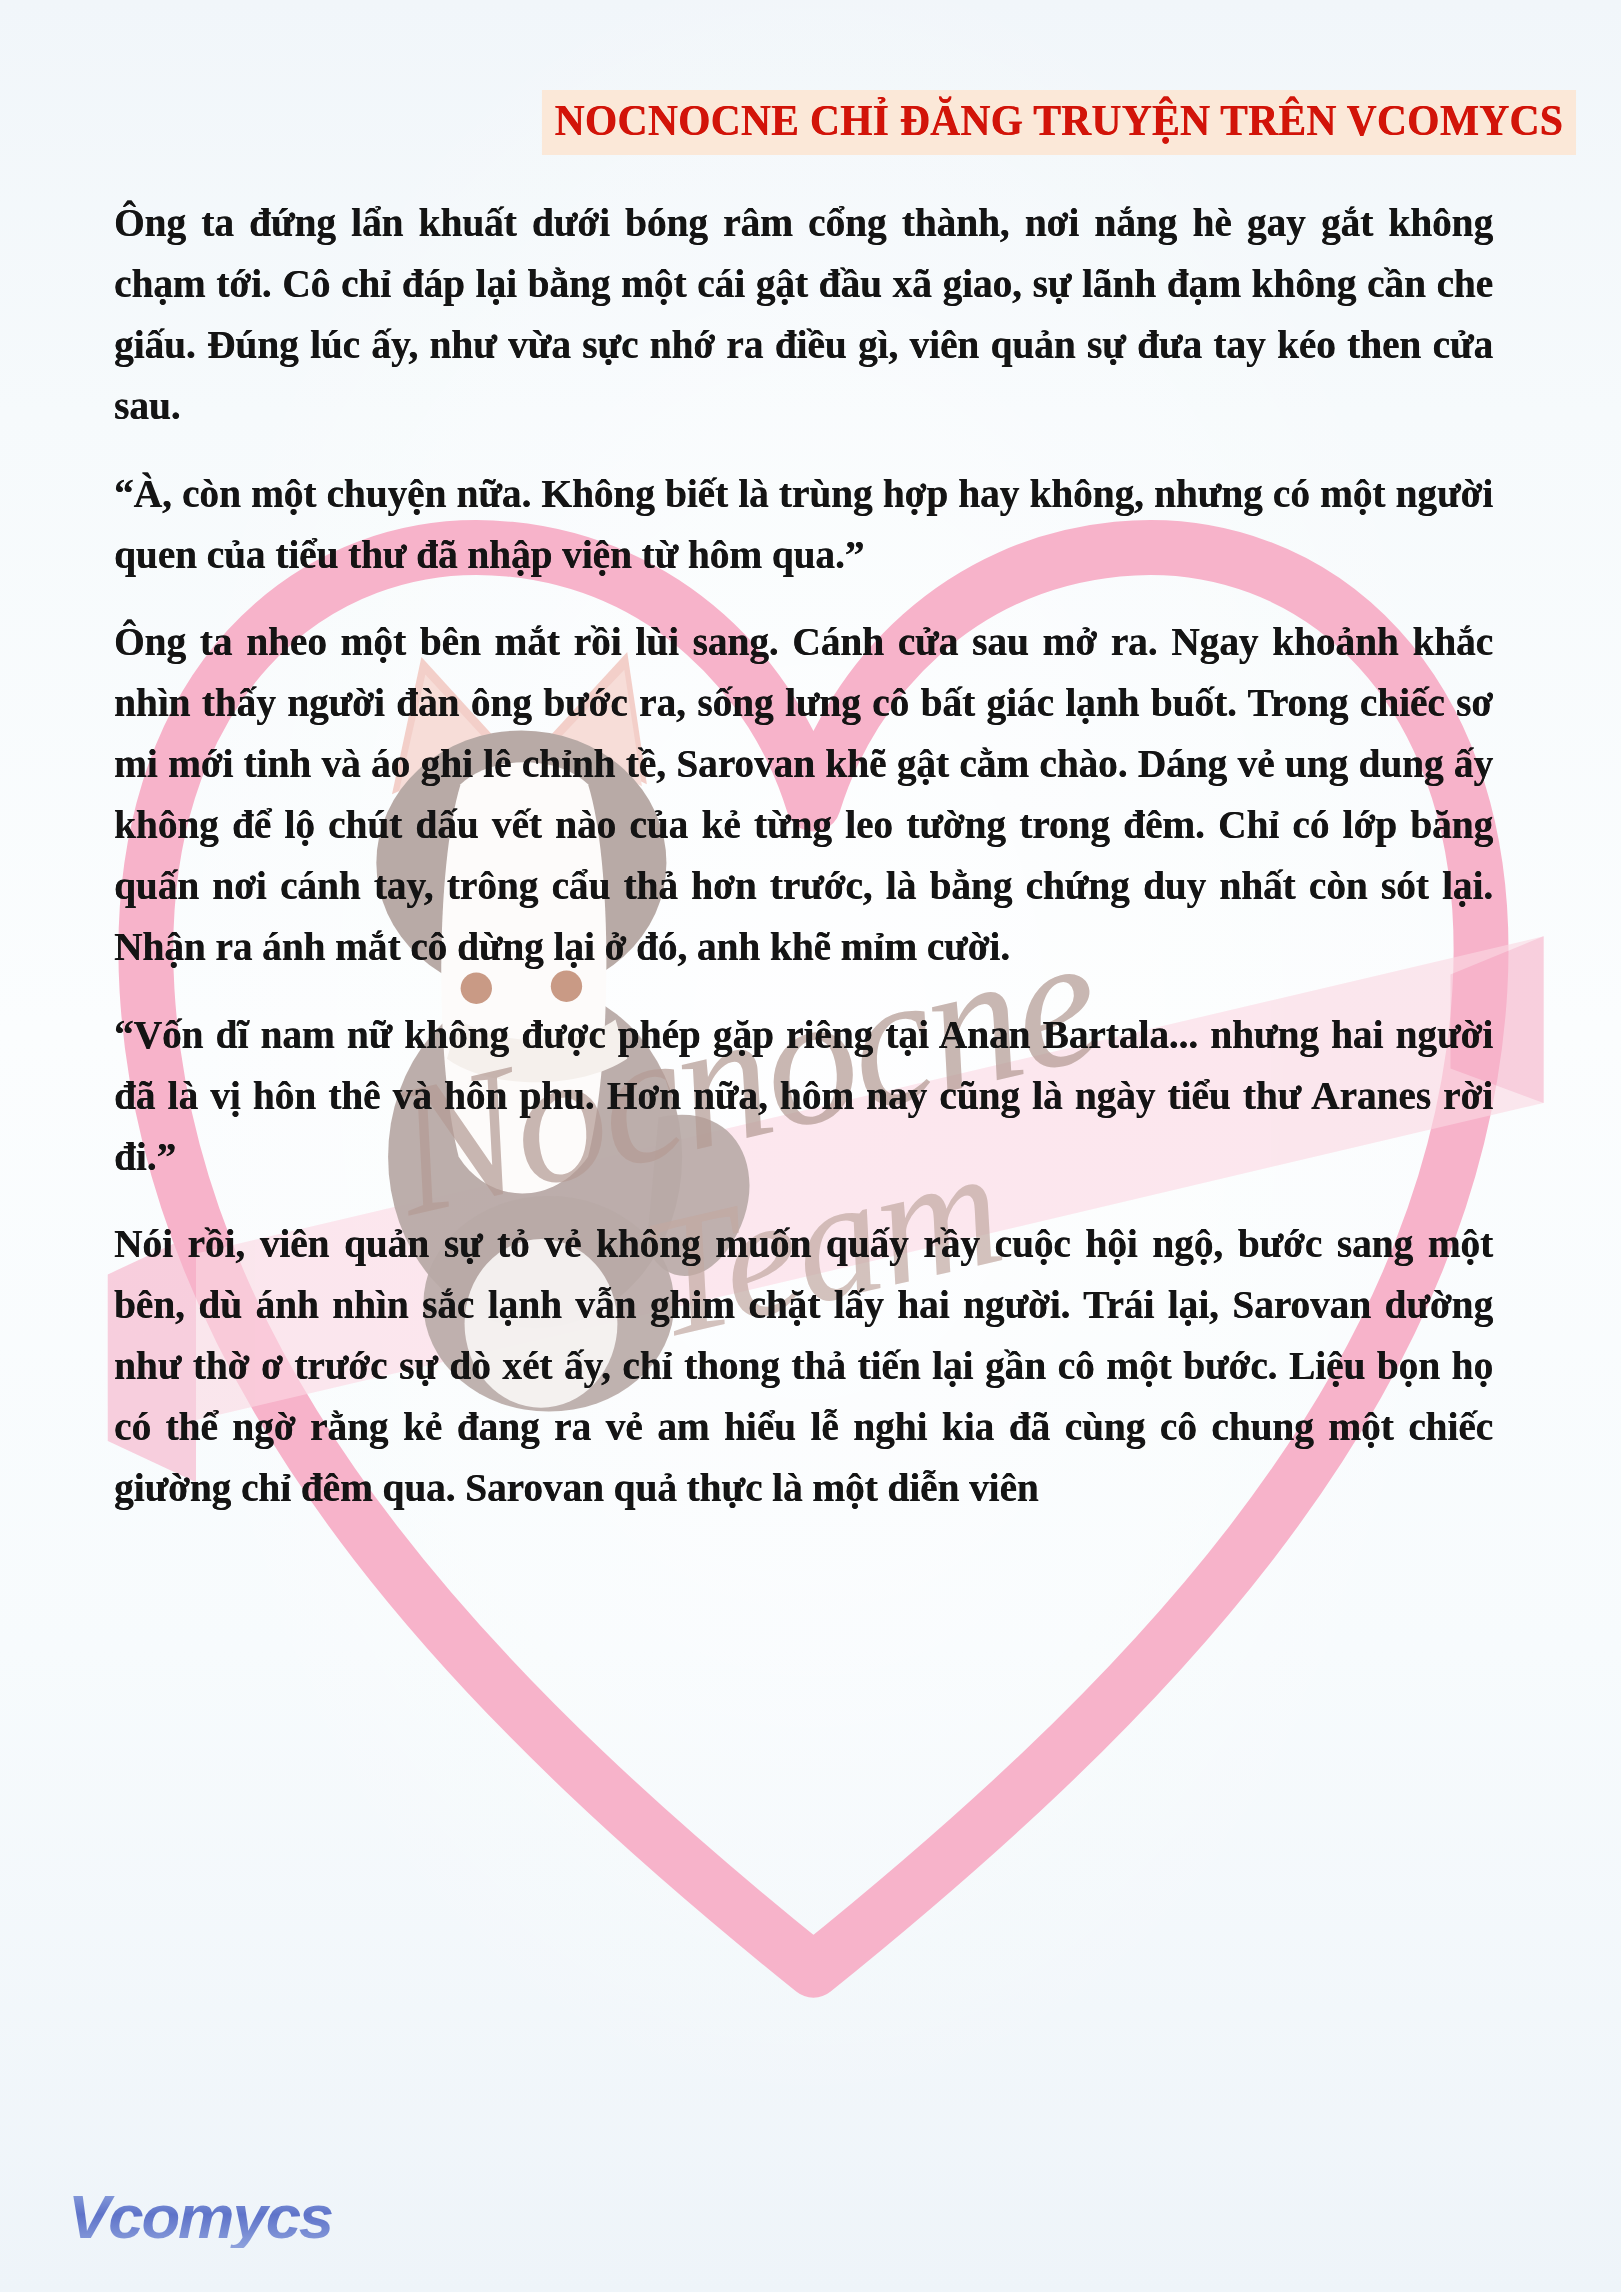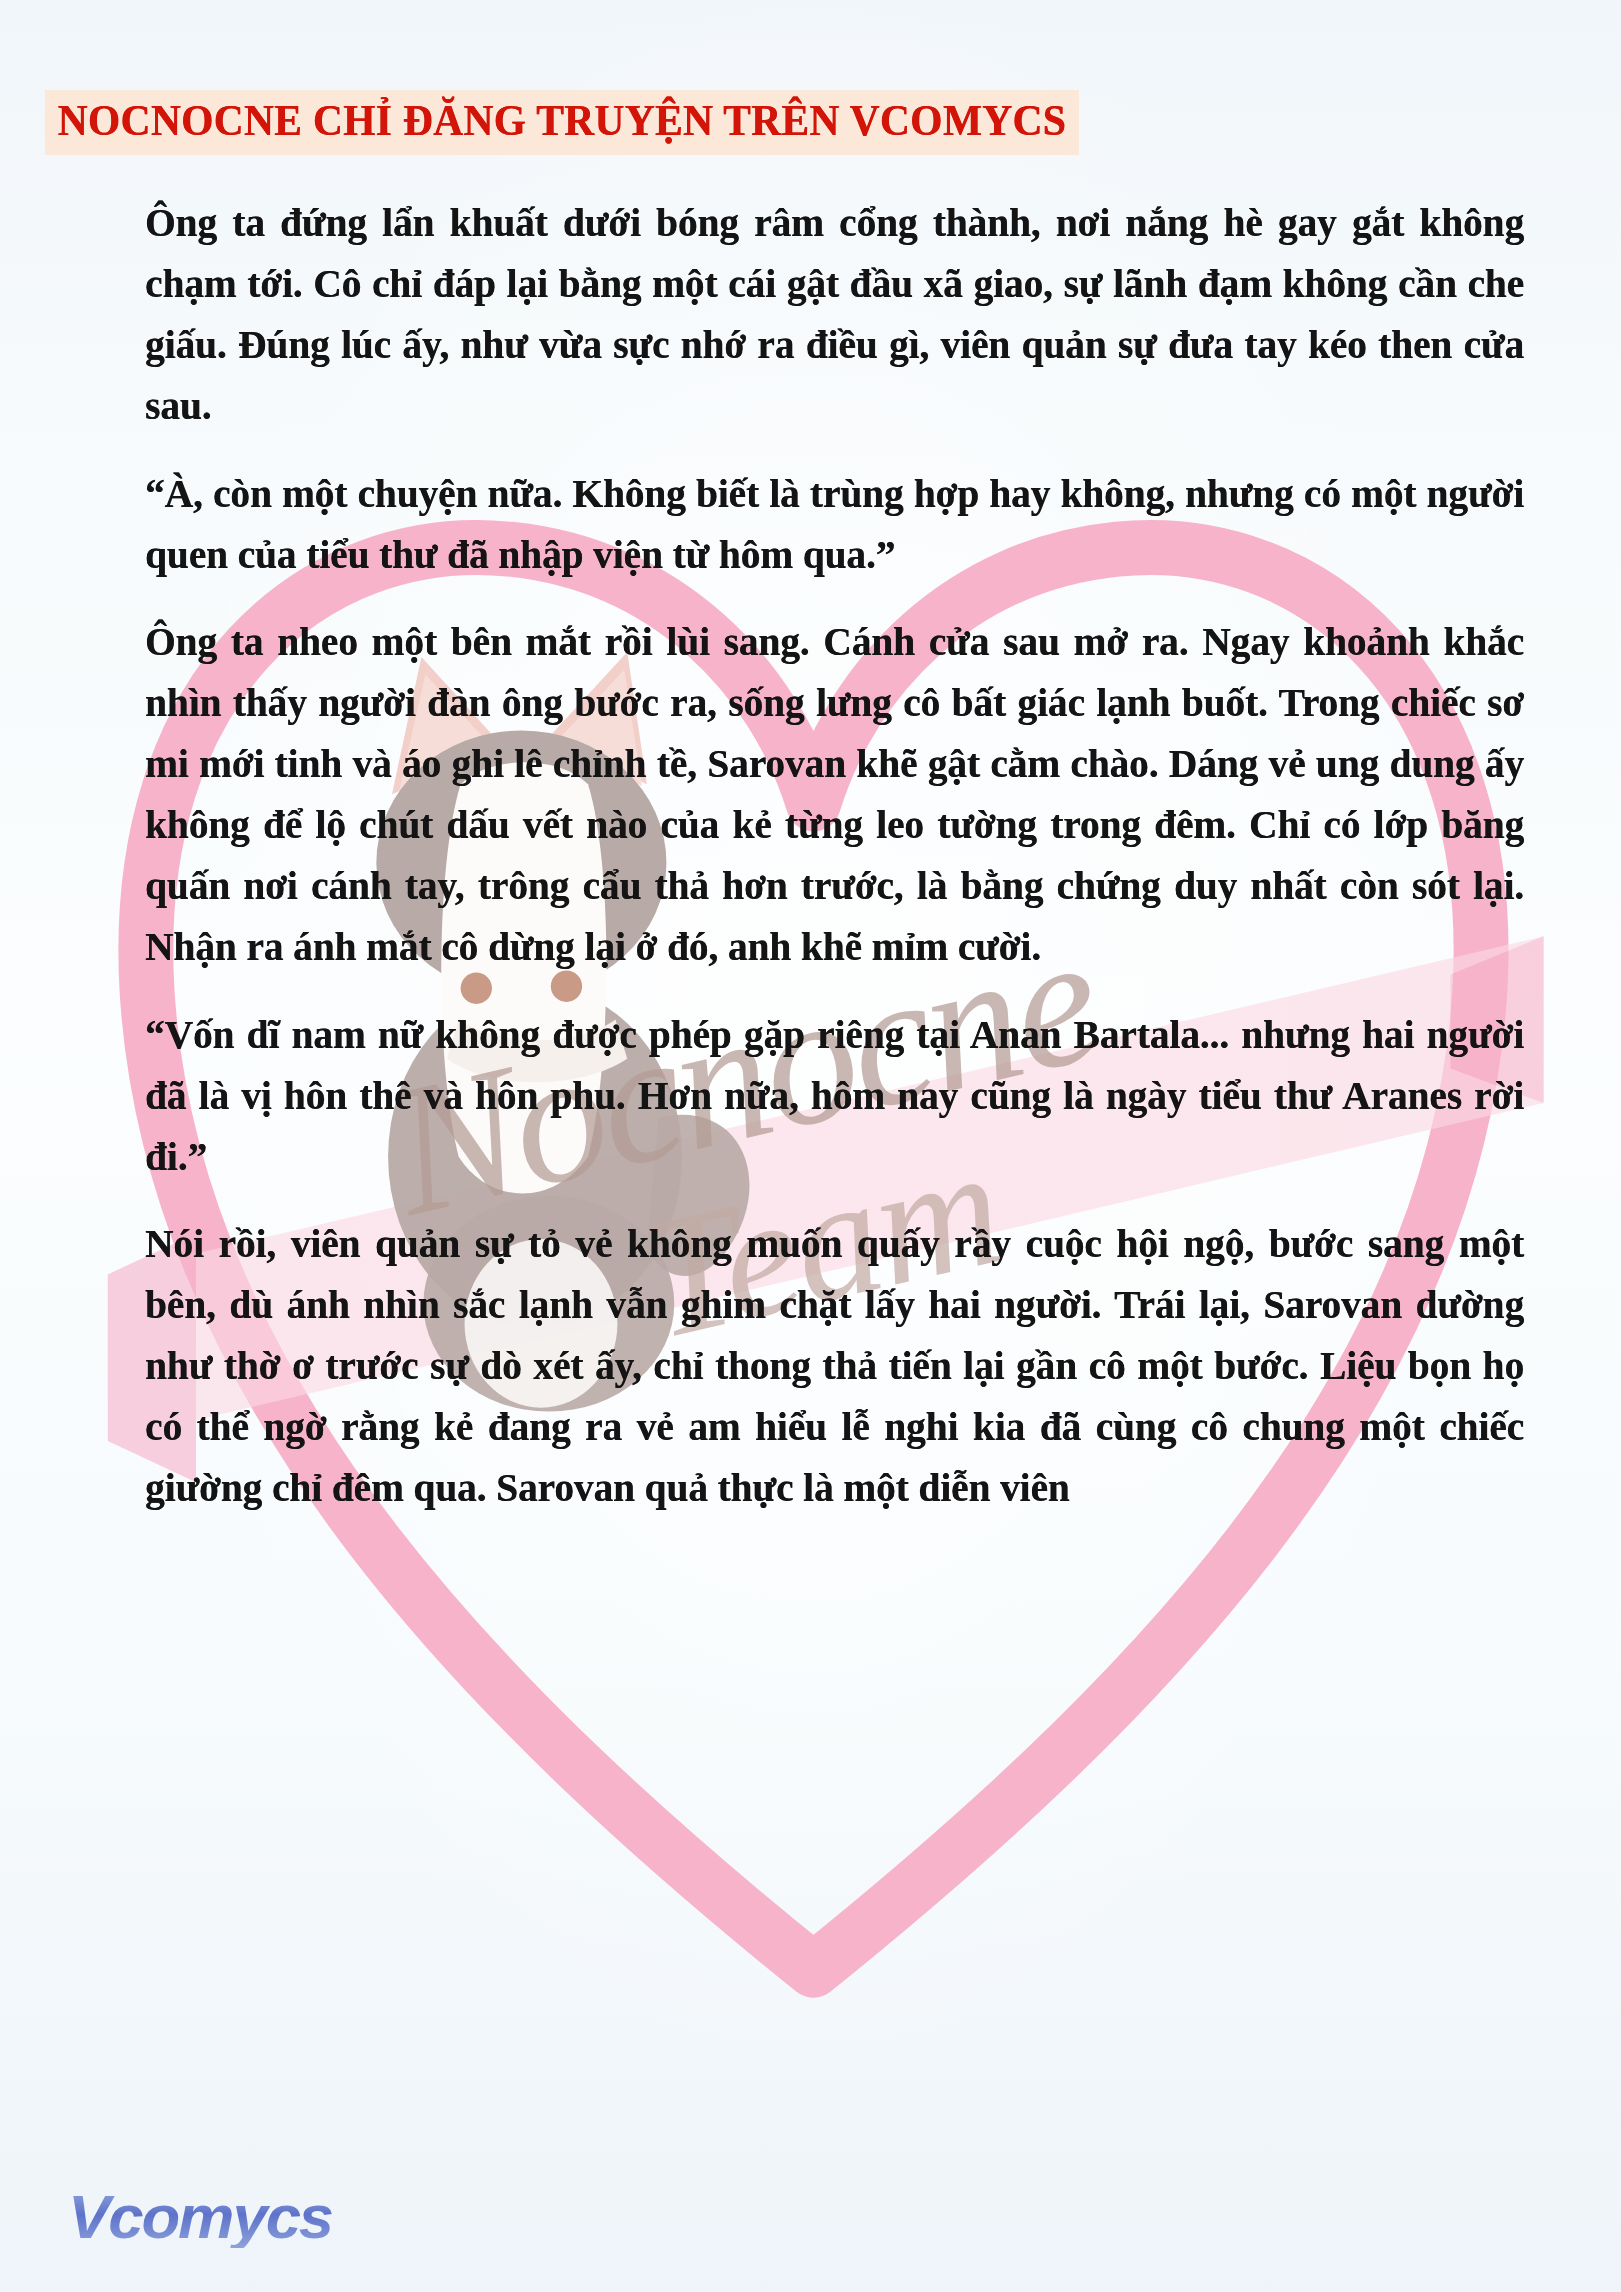--- a/index.html
+++ b/index.html
@@ -45,21 +45,21 @@
   .content {
     position: relative;
     z-index: 3;
     padding: 0;
   }
 
   .header-wrap {
     position: absolute;
     left: 0; top: 90px;
     width: 1621px;
-    text-align: left;
+    text-align: right;
   }
   .header-title {
     display: inline-block;
     color: #d21409;
     background: #fbe8d8;
     font-family: "Liberation Serif", "DejaVu Serif", serif;
     font-weight: 700;
     font-size: 45px;
     letter-spacing: 0.4px;
     line-height: 1.18;
@@ -68,21 +68,20 @@
     transform-origin: center;
     white-space: nowrap;
     text-shadow: 0.6px 0 0 #d21409;
   }
 
   .body-col {
     position: absolute;
     left: 114px;
     top: 192px;
     width: 1400px;
-    margin-left: 31px;
   }
 
   p.para {
     margin: 0 0 26.5px 0;
     color: #141414;
     font-family: "Liberation Serif", "DejaVu Serif", serif;
     font-weight: 700;
     font-size: 40px;
     line-height: 61px;
     text-align: justify;

